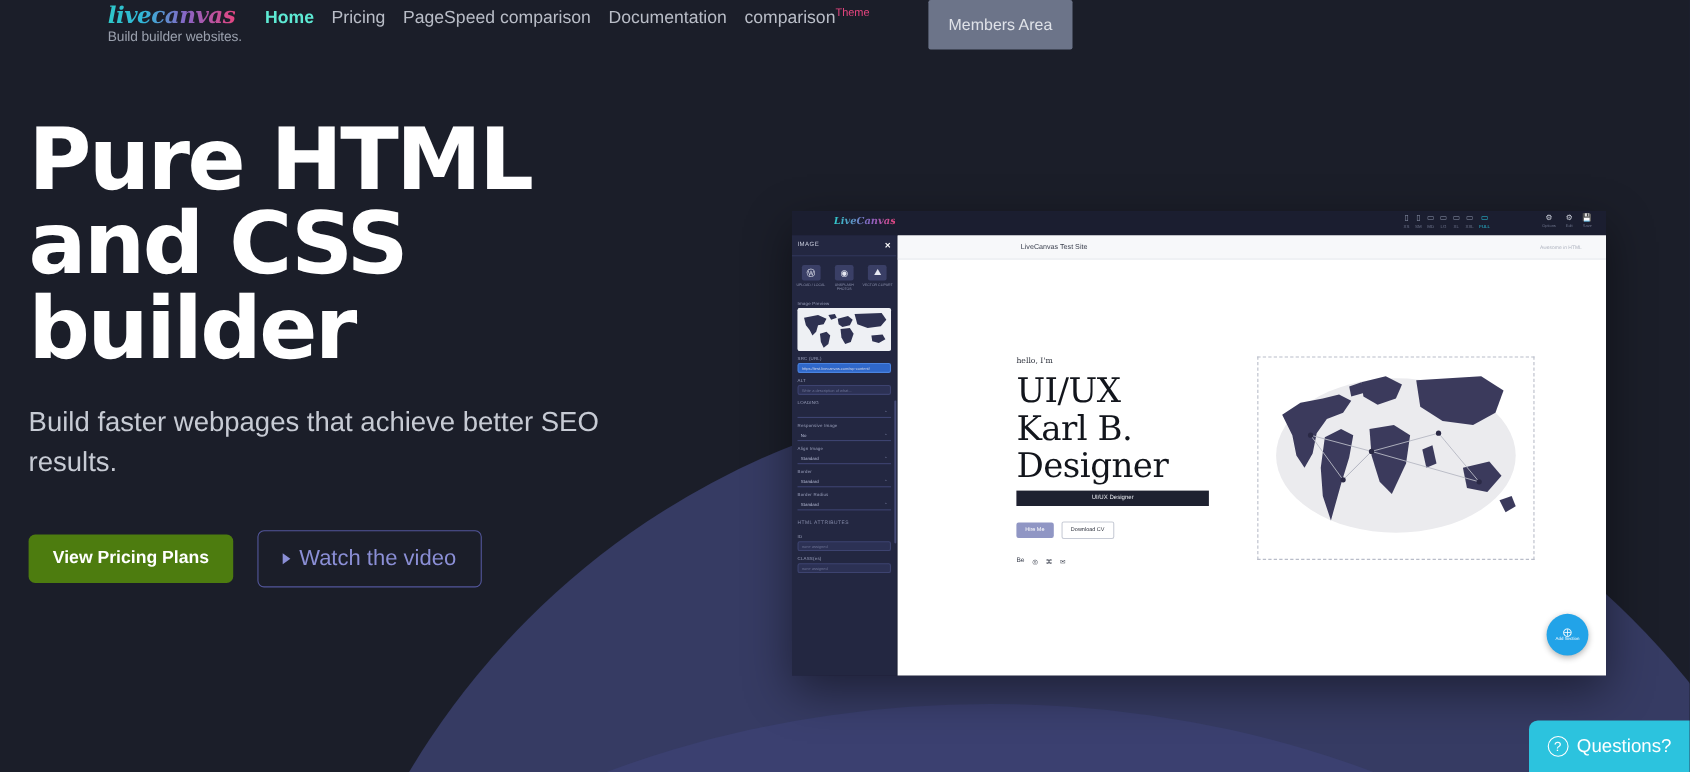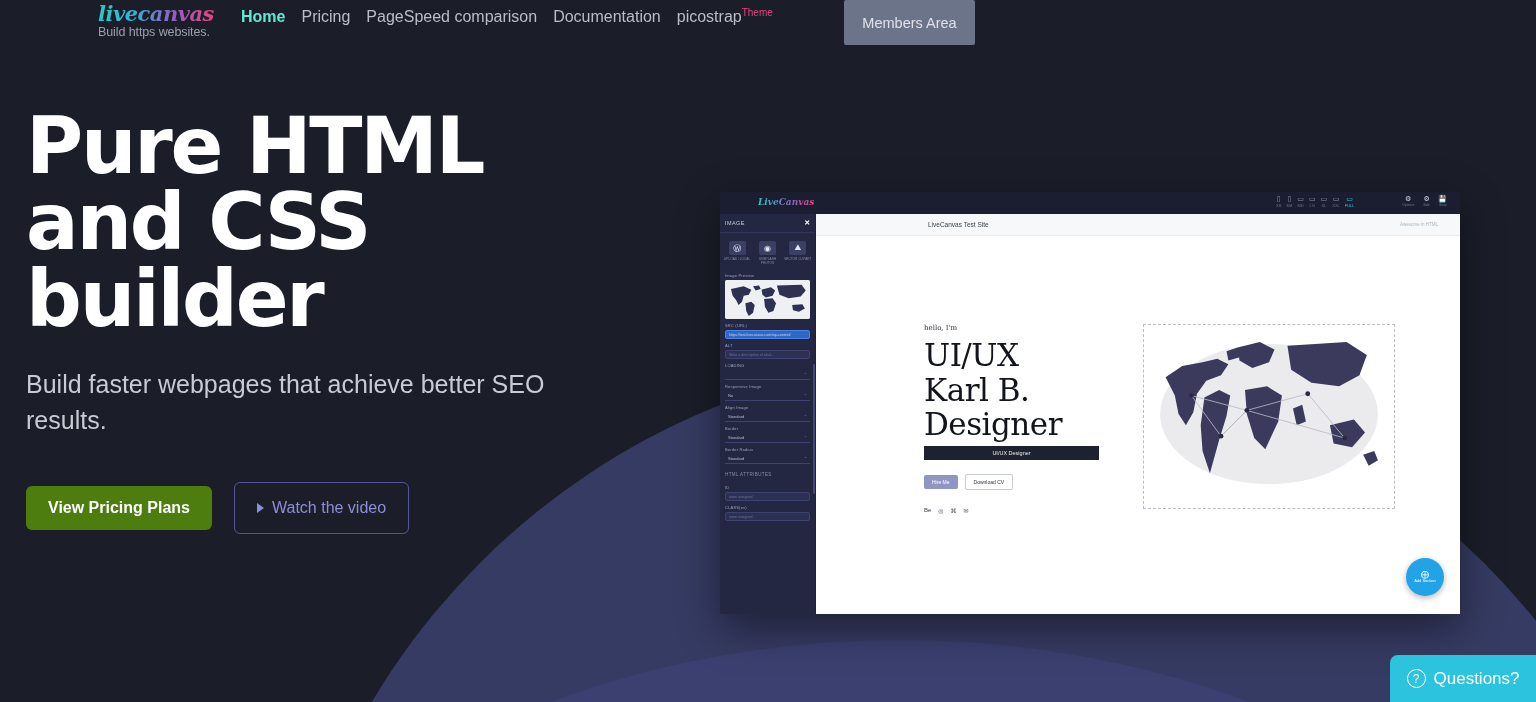--- a/index.html
+++ b/index.html
@@ -117,21 +117,21 @@
     padding: 0 22px;
     height: 44px;
     cursor: pointer;
     font-family: "Liberation Sans", sans-serif;
   }
   .btn-outline {
     background: transparent;
     color: #8b8fd6;
     border: 1px solid #53569b;
     border-radius: 6px;
-    font-size: 16px;
+    font-size: 20px;
     padding: 0 22px;
     height: 52px;
     cursor: pointer;
     display: flex; align-items: center; gap: 8px;
     font-family: "Liberation Sans", sans-serif;
   }
   .play-tri {
     width: 0; height: 0;
     border-left: 7px solid #8b8fd6;
     border-top: 5px solid transparent;
@@ -287,29 +287,29 @@
 <body>
 
 <div class="bg-root">
   <div class="bg-circle"></div>
   <div class="bg-circle2"></div>
 </div>
 
 <nav class="nav">
   <div class="logo-wrap">
     <div class="logo-main">livecanvas</div>
-    <div class="logo-sub">Build https websites.</div>
+    <div class="logo-sub">Build builder websites.</div>
   </div>
 
   <div class="nav-links">
     <a class="nav-link active">Home</a>
     <a class="nav-link">Pricing</a>
     <a class="nav-link">PageSpeed comparison</a>
     <a class="nav-link">Documentation</a>
-    <a class="nav-link"><span>picostrap</span><span class="theme-sup">Theme</span></a>
+    <a class="nav-link"><span>comparison</span><span class="theme-sup">Theme</span></a>
   </div>
 
   <button class="members-btn">Members Area</button>
 </nav>
 
 <section class="hero">
   <h1 class="hero-title">
     <div>Pure HTML</div>
     <div>and CSS</div>
     <div>builder</div>

